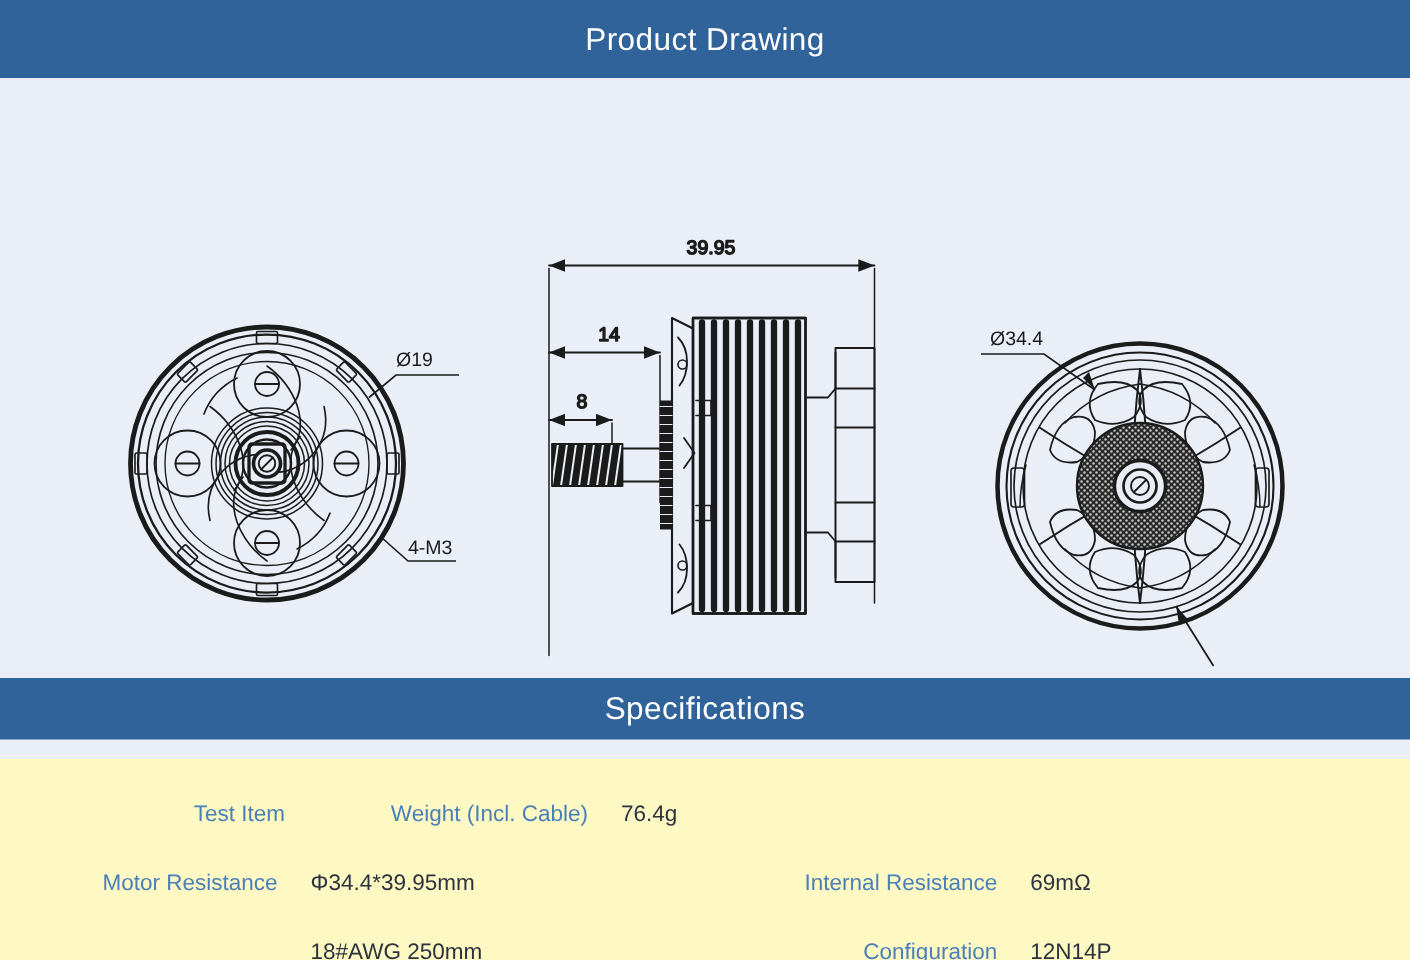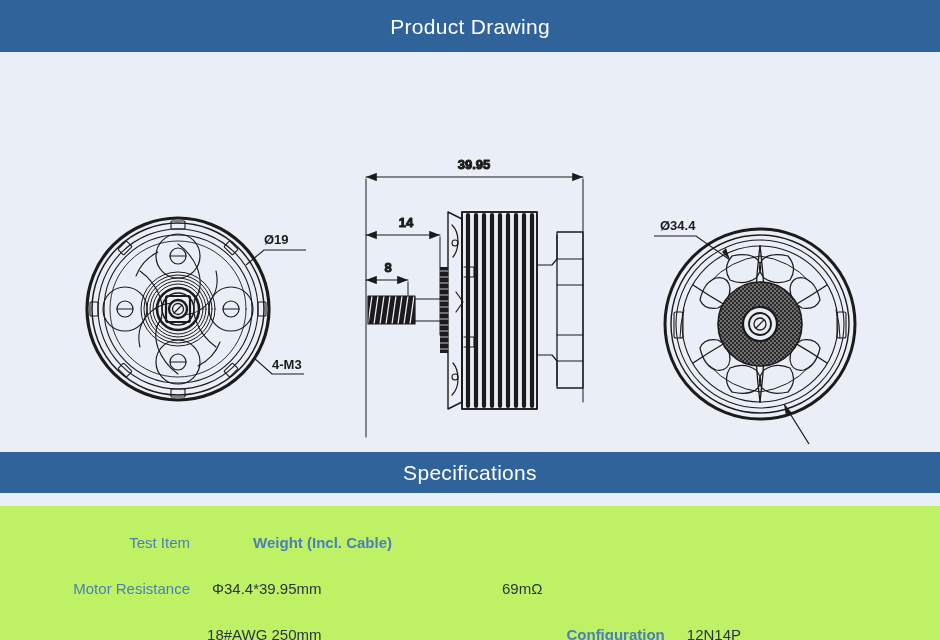--- a/index.html
+++ b/index.html
@@ -25,50 +25,50 @@
     line-height:1;
   }
   #band-drawing{top:0;height:52px;}
   #band-specs{top:452px;height:41px;}
 
   
   .drawing-area{
     position:absolute;left:0;top:52px;width:940px;height:400px;
     background:#eaeef7;
   }
-  .view{position:absolute;font-weight:bold;}
+  .view{position:absolute;}
   svg{display:block;overflow:visible;}
   .dimtxt{
     font-family:"Liberation Sans", sans-serif;
     font-size:13px;fill:#1b1b1b;
   }
 
   
   .specs{
     position:absolute;left:0;top:506px;width:940px;height:134px;
-    background:#bef264;
+    background:#fef9c3;
   }
   .spec-row{
     position:absolute;left:0;width:940px;height:46px;
     display:flex;align-items:center;
   }
   .spec-row.r0{top:13px;}
   .spec-row.r1{top:59px;}
   .spec-row.r2{top:105px;}
   .cell-label{
     font-size:15px;color:#4a7fba;
     text-align:right;white-space:nowrap;
   }
   .cell-value{
     font-size:15px;color:#2c3340;
     text-align:left;white-space:nowrap;
   }
   .c-l1{width:190px;padding-right:12px;}
   .c-v1{width:280px;padding-left:10px;}
-  .c-l2{width:190px;padding-right:12px;font-weight:bold;}
+  .c-l2{width:190px;padding-right:12px;}
   .c-v2{width:260px;padding-left:10px;}
 </style>
 </head>
 <body>
 
 <div class="page">
 
   <div class="band" id="band-drawing">
     <span class="band-title">Product Drawing</span>
   </div>
@@ -329,25 +329,27 @@
 
   <div class="band" id="band-specs">
     <span class="band-title">Specifications</span>
   </div>
 
   <div class="specs">
 
     <div class="spec-row r0">
       <div class="cell-label c-l1">Test Item</div>
       <div class="cell-label c-l2">Weight (Incl. Cable)</div>
+      <div class="cell-value c-v2">76.4g</div>
     </div>
 
     <div class="spec-row r1">
       <div class="cell-label c-l1">Motor Resistance</div>
       <div class="cell-value c-v1">Φ34.4*39.95mm</div>
+      <div class="cell-label c-l2">Internal Resistance</div>
       <div class="cell-value c-v2">69mΩ</div>
     </div>
 
     <div class="spec-row r2">
       <div class="cell-label c-l1"></div>
       <div class="cell-value c-v1">18#AWG 250mm</div>
       <div class="cell-label c-l2">Configuration</div>
       <div class="cell-value c-v2">12N14P</div>
     </div>
   </div>

